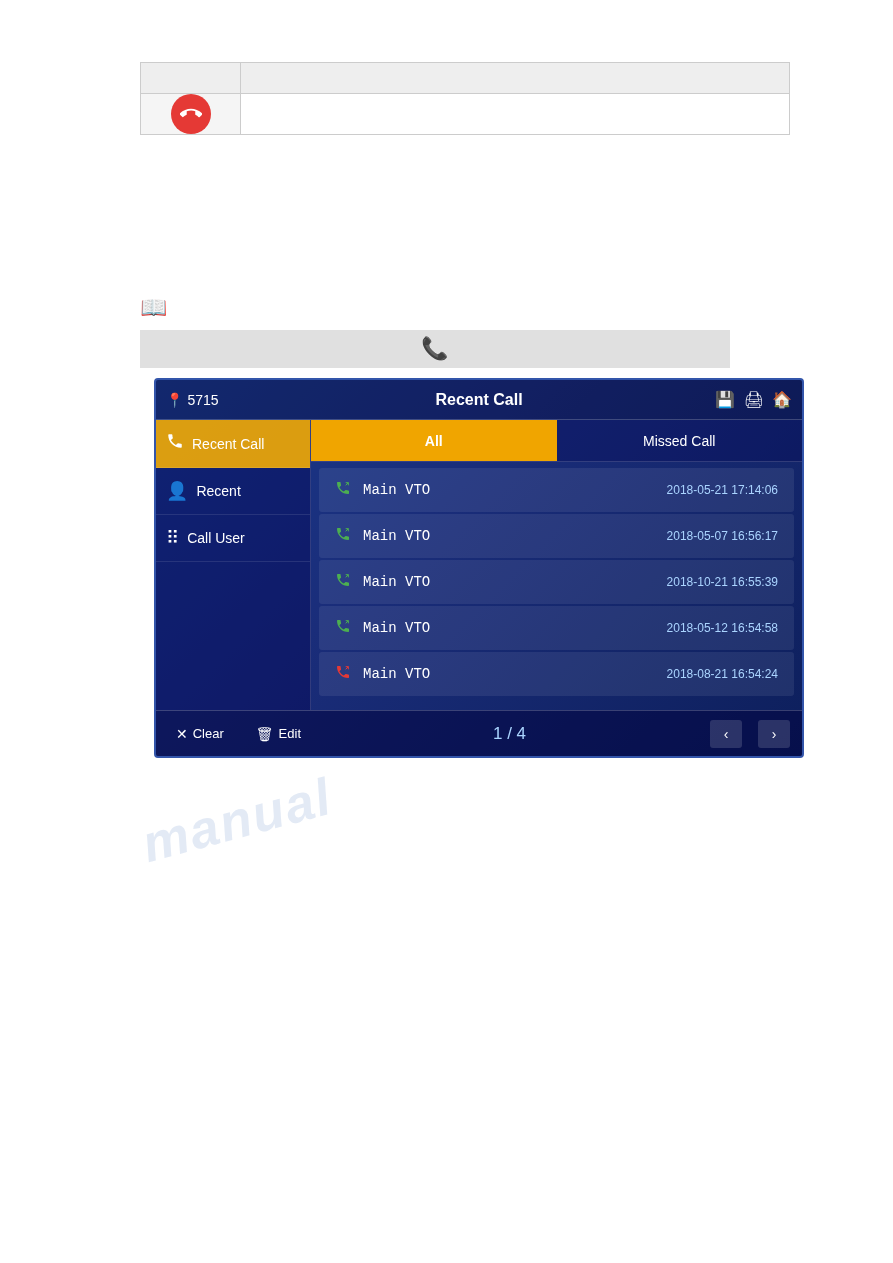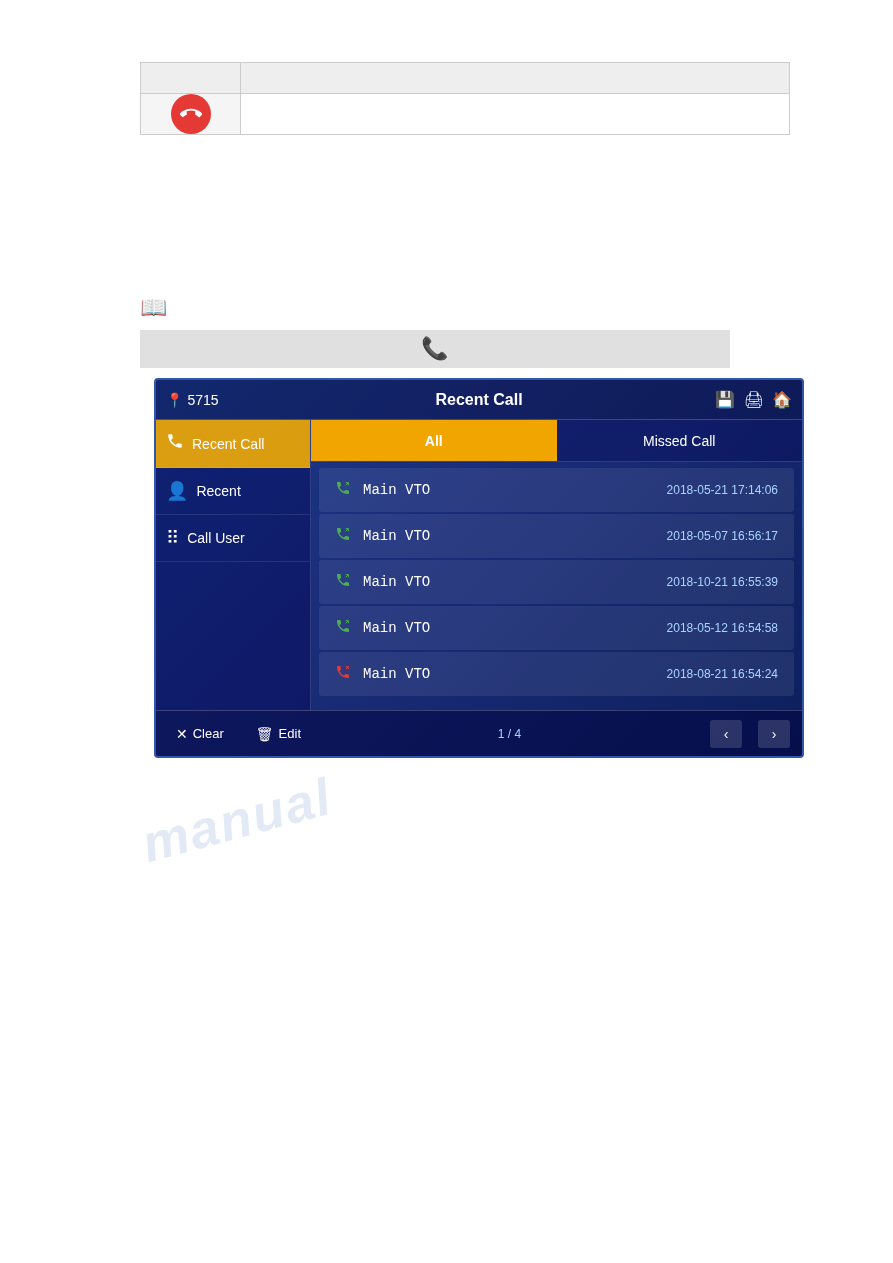--- a/index.html
+++ b/index.html
@@ -239,21 +239,21 @@
       font-size: 13px;
       cursor: pointer;
       background: none;
       border: none;
       padding: 4px 8px;
     }
     .page-info {
       flex: 1;
       text-align: center;
       color: #aad4ff;
-      font-size: 12px;
+      font-size: 17px;
     }
     .nav-btn {
       background: rgba(255,255,255,0.15);
       border: none;
       color: #fff;
       width: 32px;
       height: 28px;
       display: flex;
       align-items: center;
       justify-content: center;

